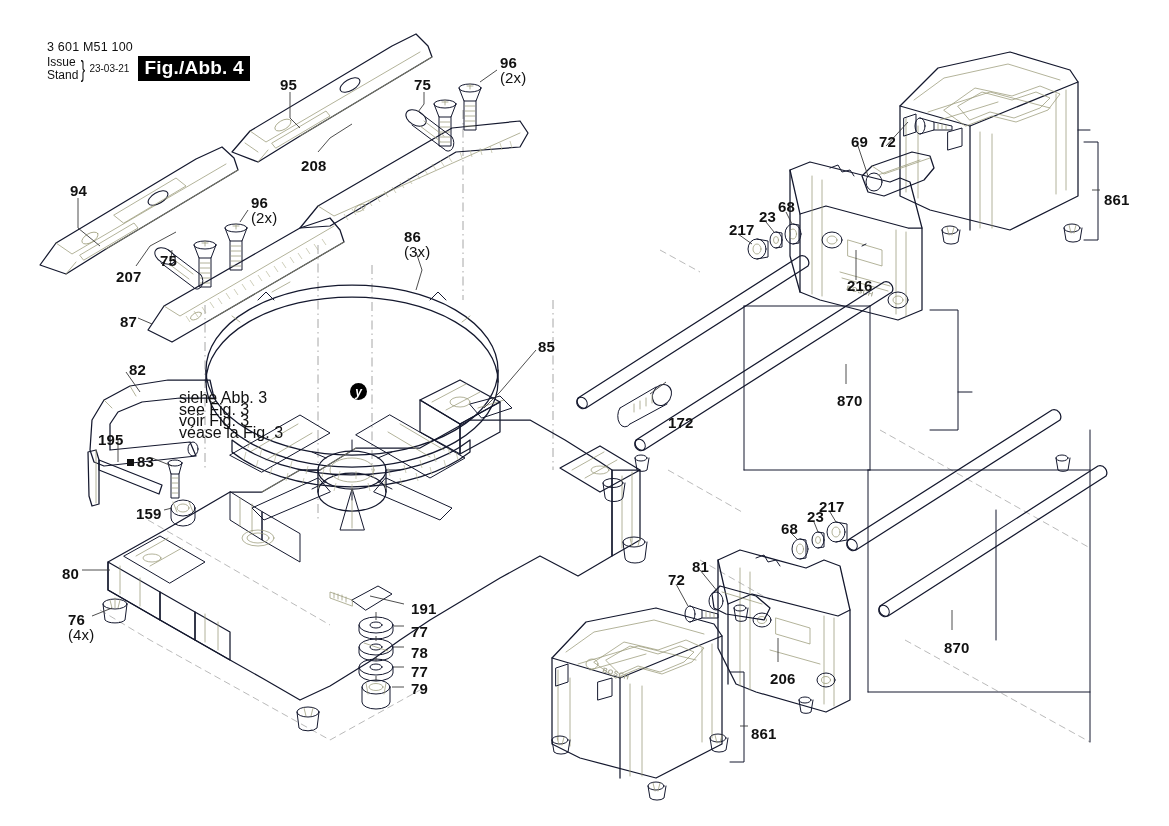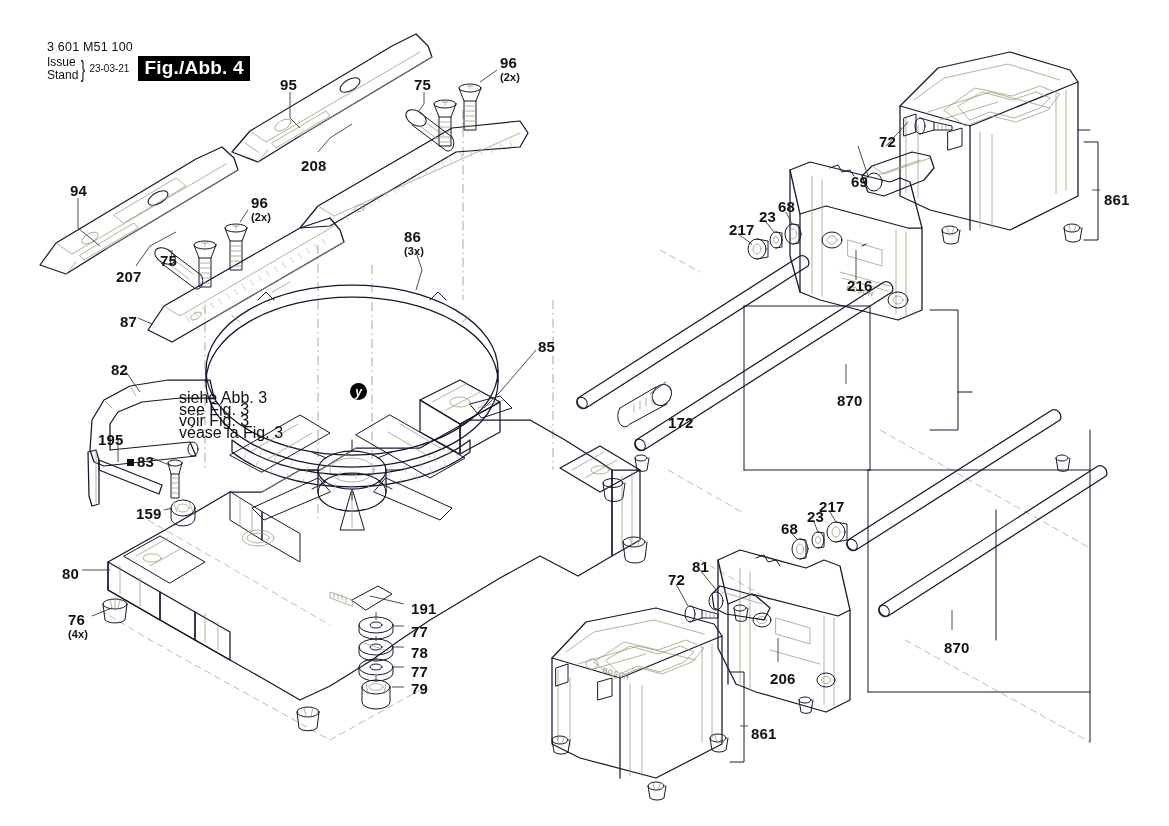--- a/index.html
+++ b/index.html
@@ -40,21 +40,21 @@
   
   .lbl{
     position:absolute;
     font-size:15px;
     font-weight:bold;
     color:#111;
     white-space:nowrap;
     line-height:15px;
     letter-spacing:.1px;
   }
-  .lbl .mult{display:block;font-size:11px;font-weight:bold;text-align:center;}
+  .lbl .mult{display:block;font-size:15px;font-weight:normal;text-align:center;}
   .lbl.sq::before{
     content:"";display:inline-block;width:7px;height:7px;
     background:#111;margin-right:3px;vertical-align:1px;
   }
   
   .xref{
     position:absolute;
     font-size:16px;
     line-height:11.6px;
     text-align:left;
@@ -722,32 +722,32 @@
       <div class="lbl" style="left: 280px; top: 77px;"><span>95</span></div>
       <div class="lbl" style="left: 301px; top: 158px;"><span>208</span></div>
       <div class="lbl" style="left: 500px; top: 55px;"><span>96</span><span class="mult">(2x)</span></div>
       <div class="lbl" style="left: 414px; top: 77px;"><span>75</span></div>
       <div class="lbl" style="left: 251px; top: 195px;"><span>96</span><span class="mult">(2x)</span></div>
       <div class="lbl" style="left: 116px; top: 269px;"><span>207</span></div>
       <div class="lbl" style="left: 160px; top: 253px;"><span>75</span></div>
       <div class="lbl" style="left: 120px; top: 314px;"><span>87</span></div>
       <div class="lbl" style="left: 404px; top: 229px;"><span>86</span><span class="mult">(3x)</span></div>
       <div class="lbl" style="left: 538px; top: 339px;"><span>85</span></div>
-      <div class="lbl" style="left: 111px; top: 362px;"><span>82</span></div>
+      <div class="lbl" style="left: 129px; top: 362px;"><span>82</span></div>
       <div class="lbl" style="left: 98px; top: 432px;"><span>195</span></div>
       <div class="lbl sq" style="left: 127px; top: 454px;"><span>83</span></div>
       <div class="lbl" style="left: 136px; top: 506px;"><span>159</span></div>
       <div class="lbl" style="left: 62px; top: 566px;"><span>80</span></div>
       <div class="lbl" style="left: 68px; top: 612px;"><span>76</span><span class="mult">(4x)</span></div>
       <div class="lbl" style="left: 411px; top: 601px;"><span>191</span></div>
       <div class="lbl" style="left: 411px; top: 624px;"><span>77</span></div>
       <div class="lbl" style="left: 411px; top: 645px;"><span>78</span></div>
       <div class="lbl" style="left: 411px; top: 664px;"><span>77</span></div>
       <div class="lbl" style="left: 411px; top: 681px;"><span>79</span></div>
-      <div class="lbl" style="left: 851px; top: 134px; margin-top: 40px;"><span>69</span></div>
+      <div class="lbl" style="left: 851px; top: 134px;"><span>69</span></div>
       <div class="lbl" style="left: 879px; top: 134px;"><span>72</span></div>
       <div class="lbl" style="left: 1104px; top: 192px;"><span>861</span></div>
       <div class="lbl" style="left: 729px; top: 222px;"><span>217</span></div>
       <div class="lbl" style="left: 759px; top: 209px;"><span>23</span></div>
       <div class="lbl" style="left: 778px; top: 199px;"><span>68</span></div>
       <div class="lbl" style="left: 847px; top: 278px;"><span>216</span></div>
       <div class="lbl" style="left: 668px; top: 372px; margin-top: 43px;"><span>172</span></div>
       <div class="lbl" style="left: 837px; top: 393px;"><span>870</span></div>
       <div class="lbl" style="left: 781px; top: 521px;"><span>68</span></div>
       <div class="lbl" style="left: 807px; top: 509px;"><span>23</span></div>

